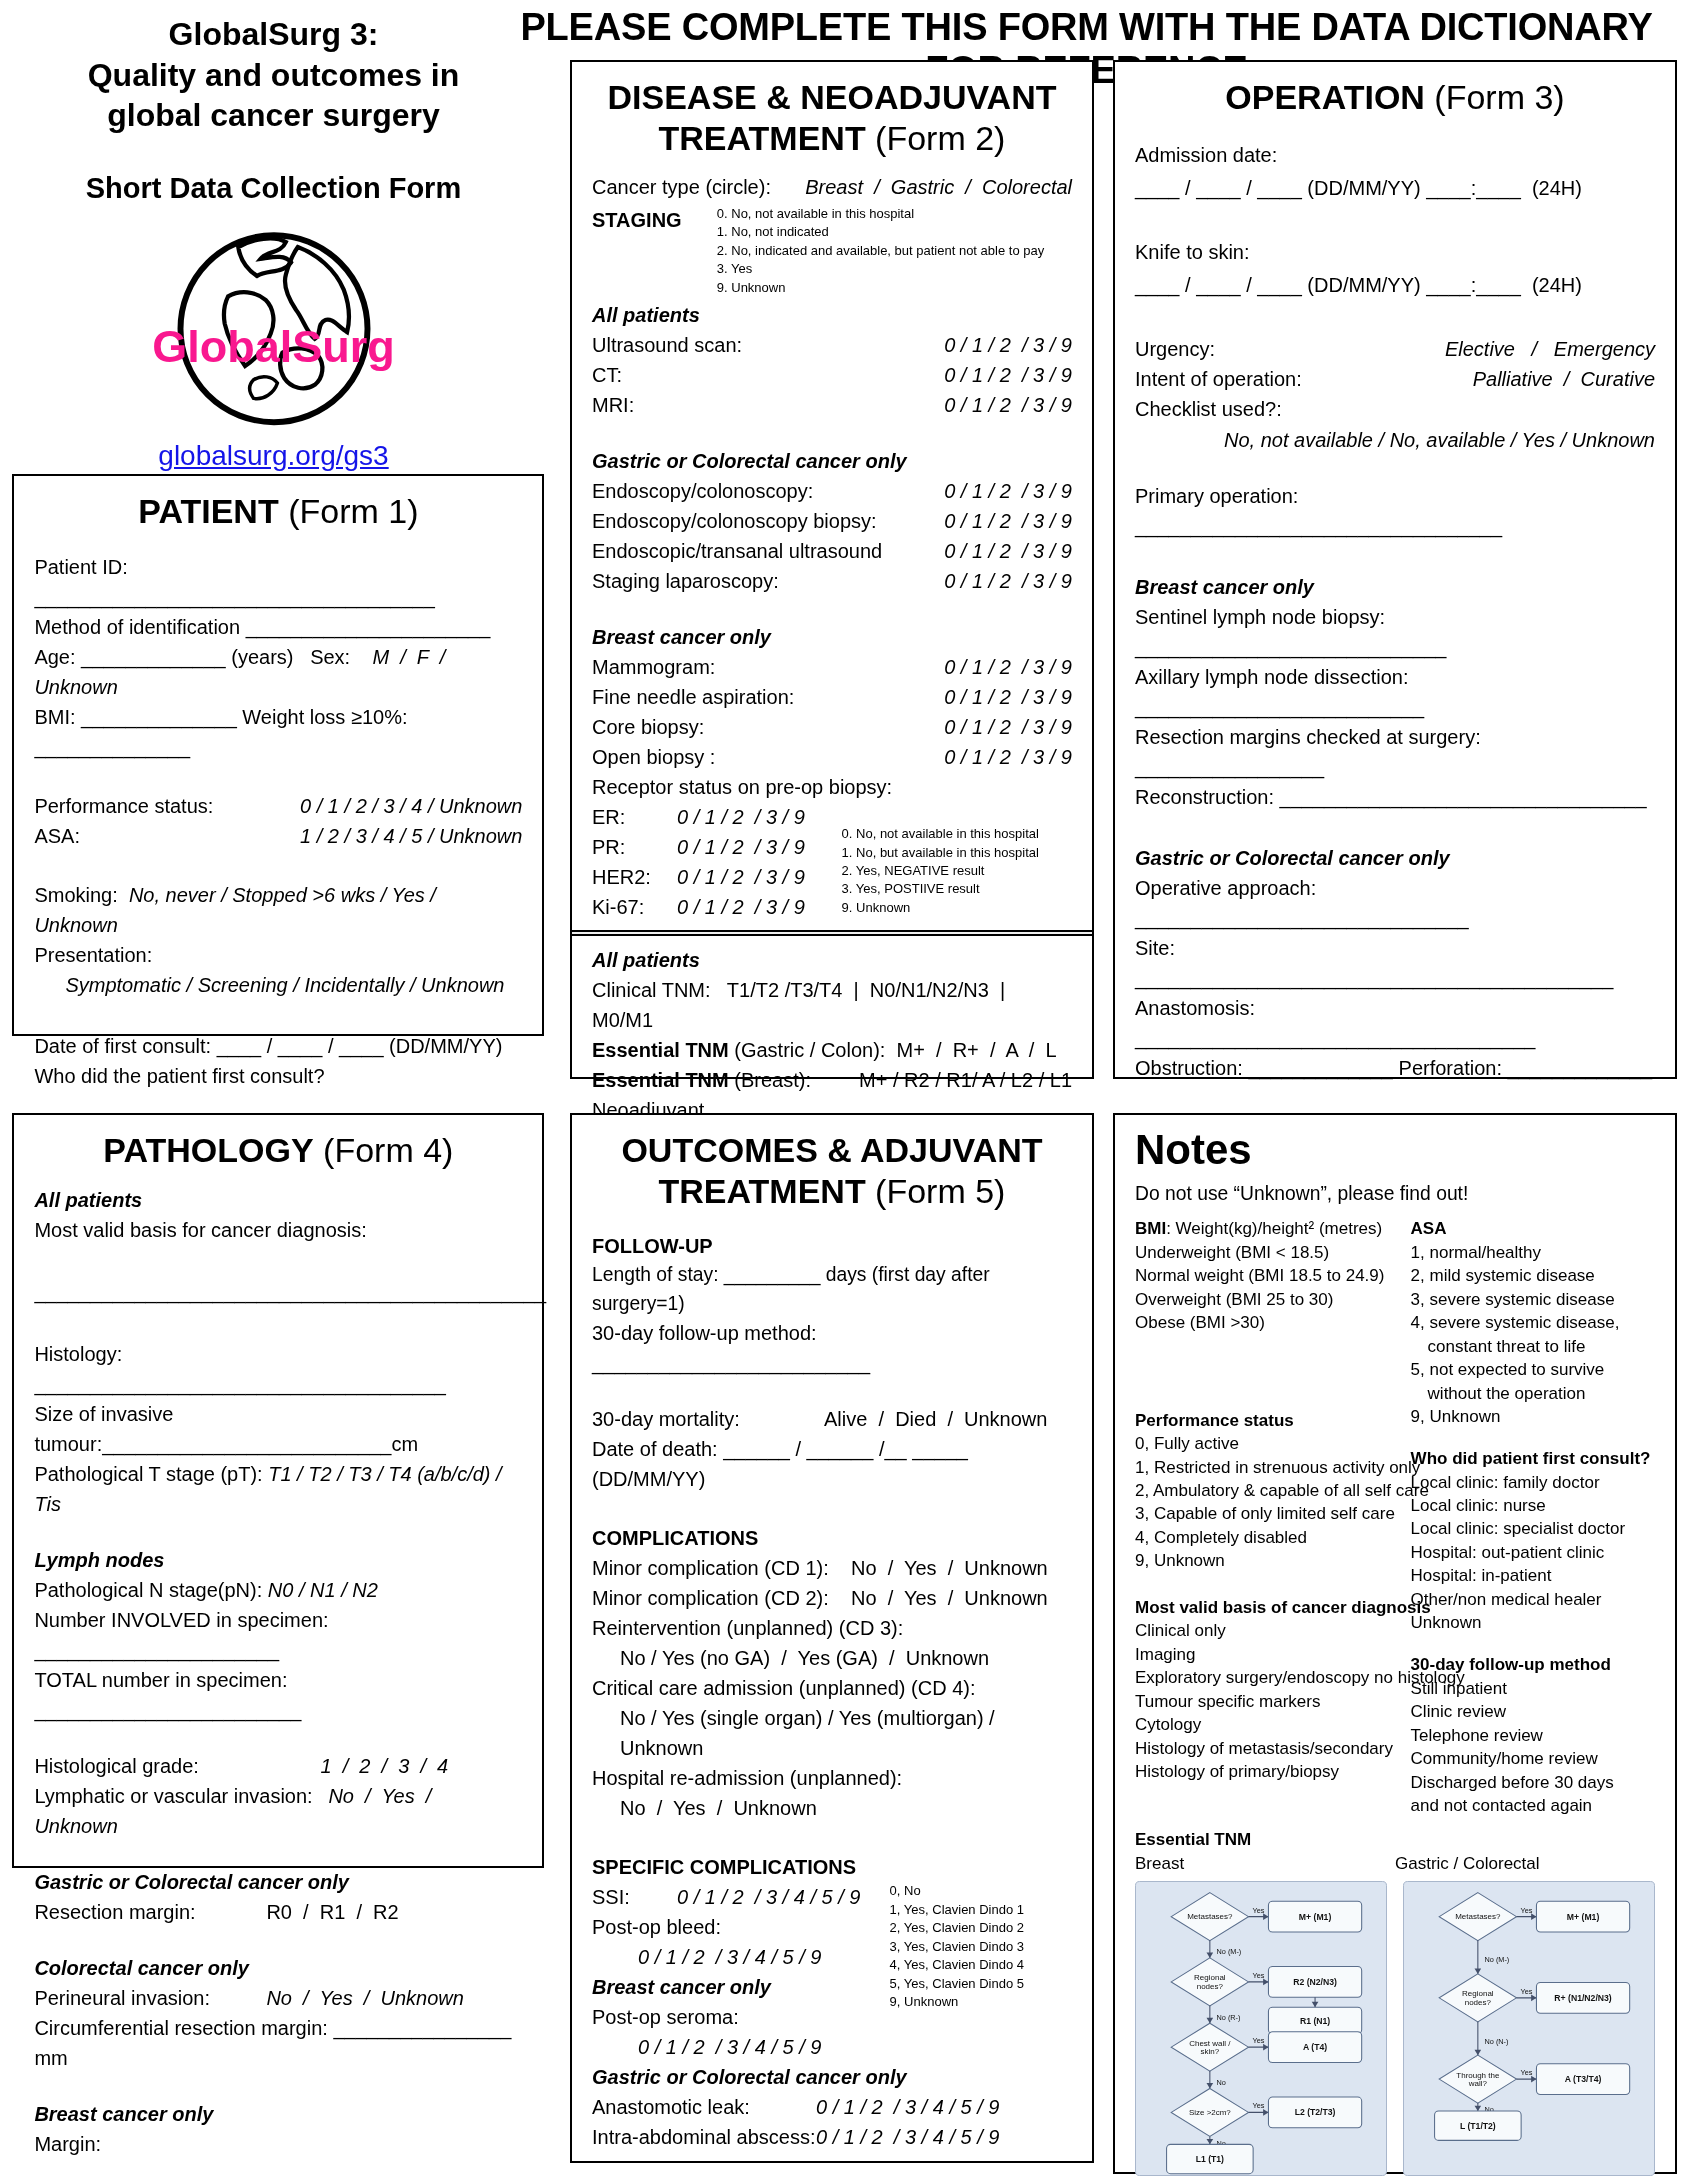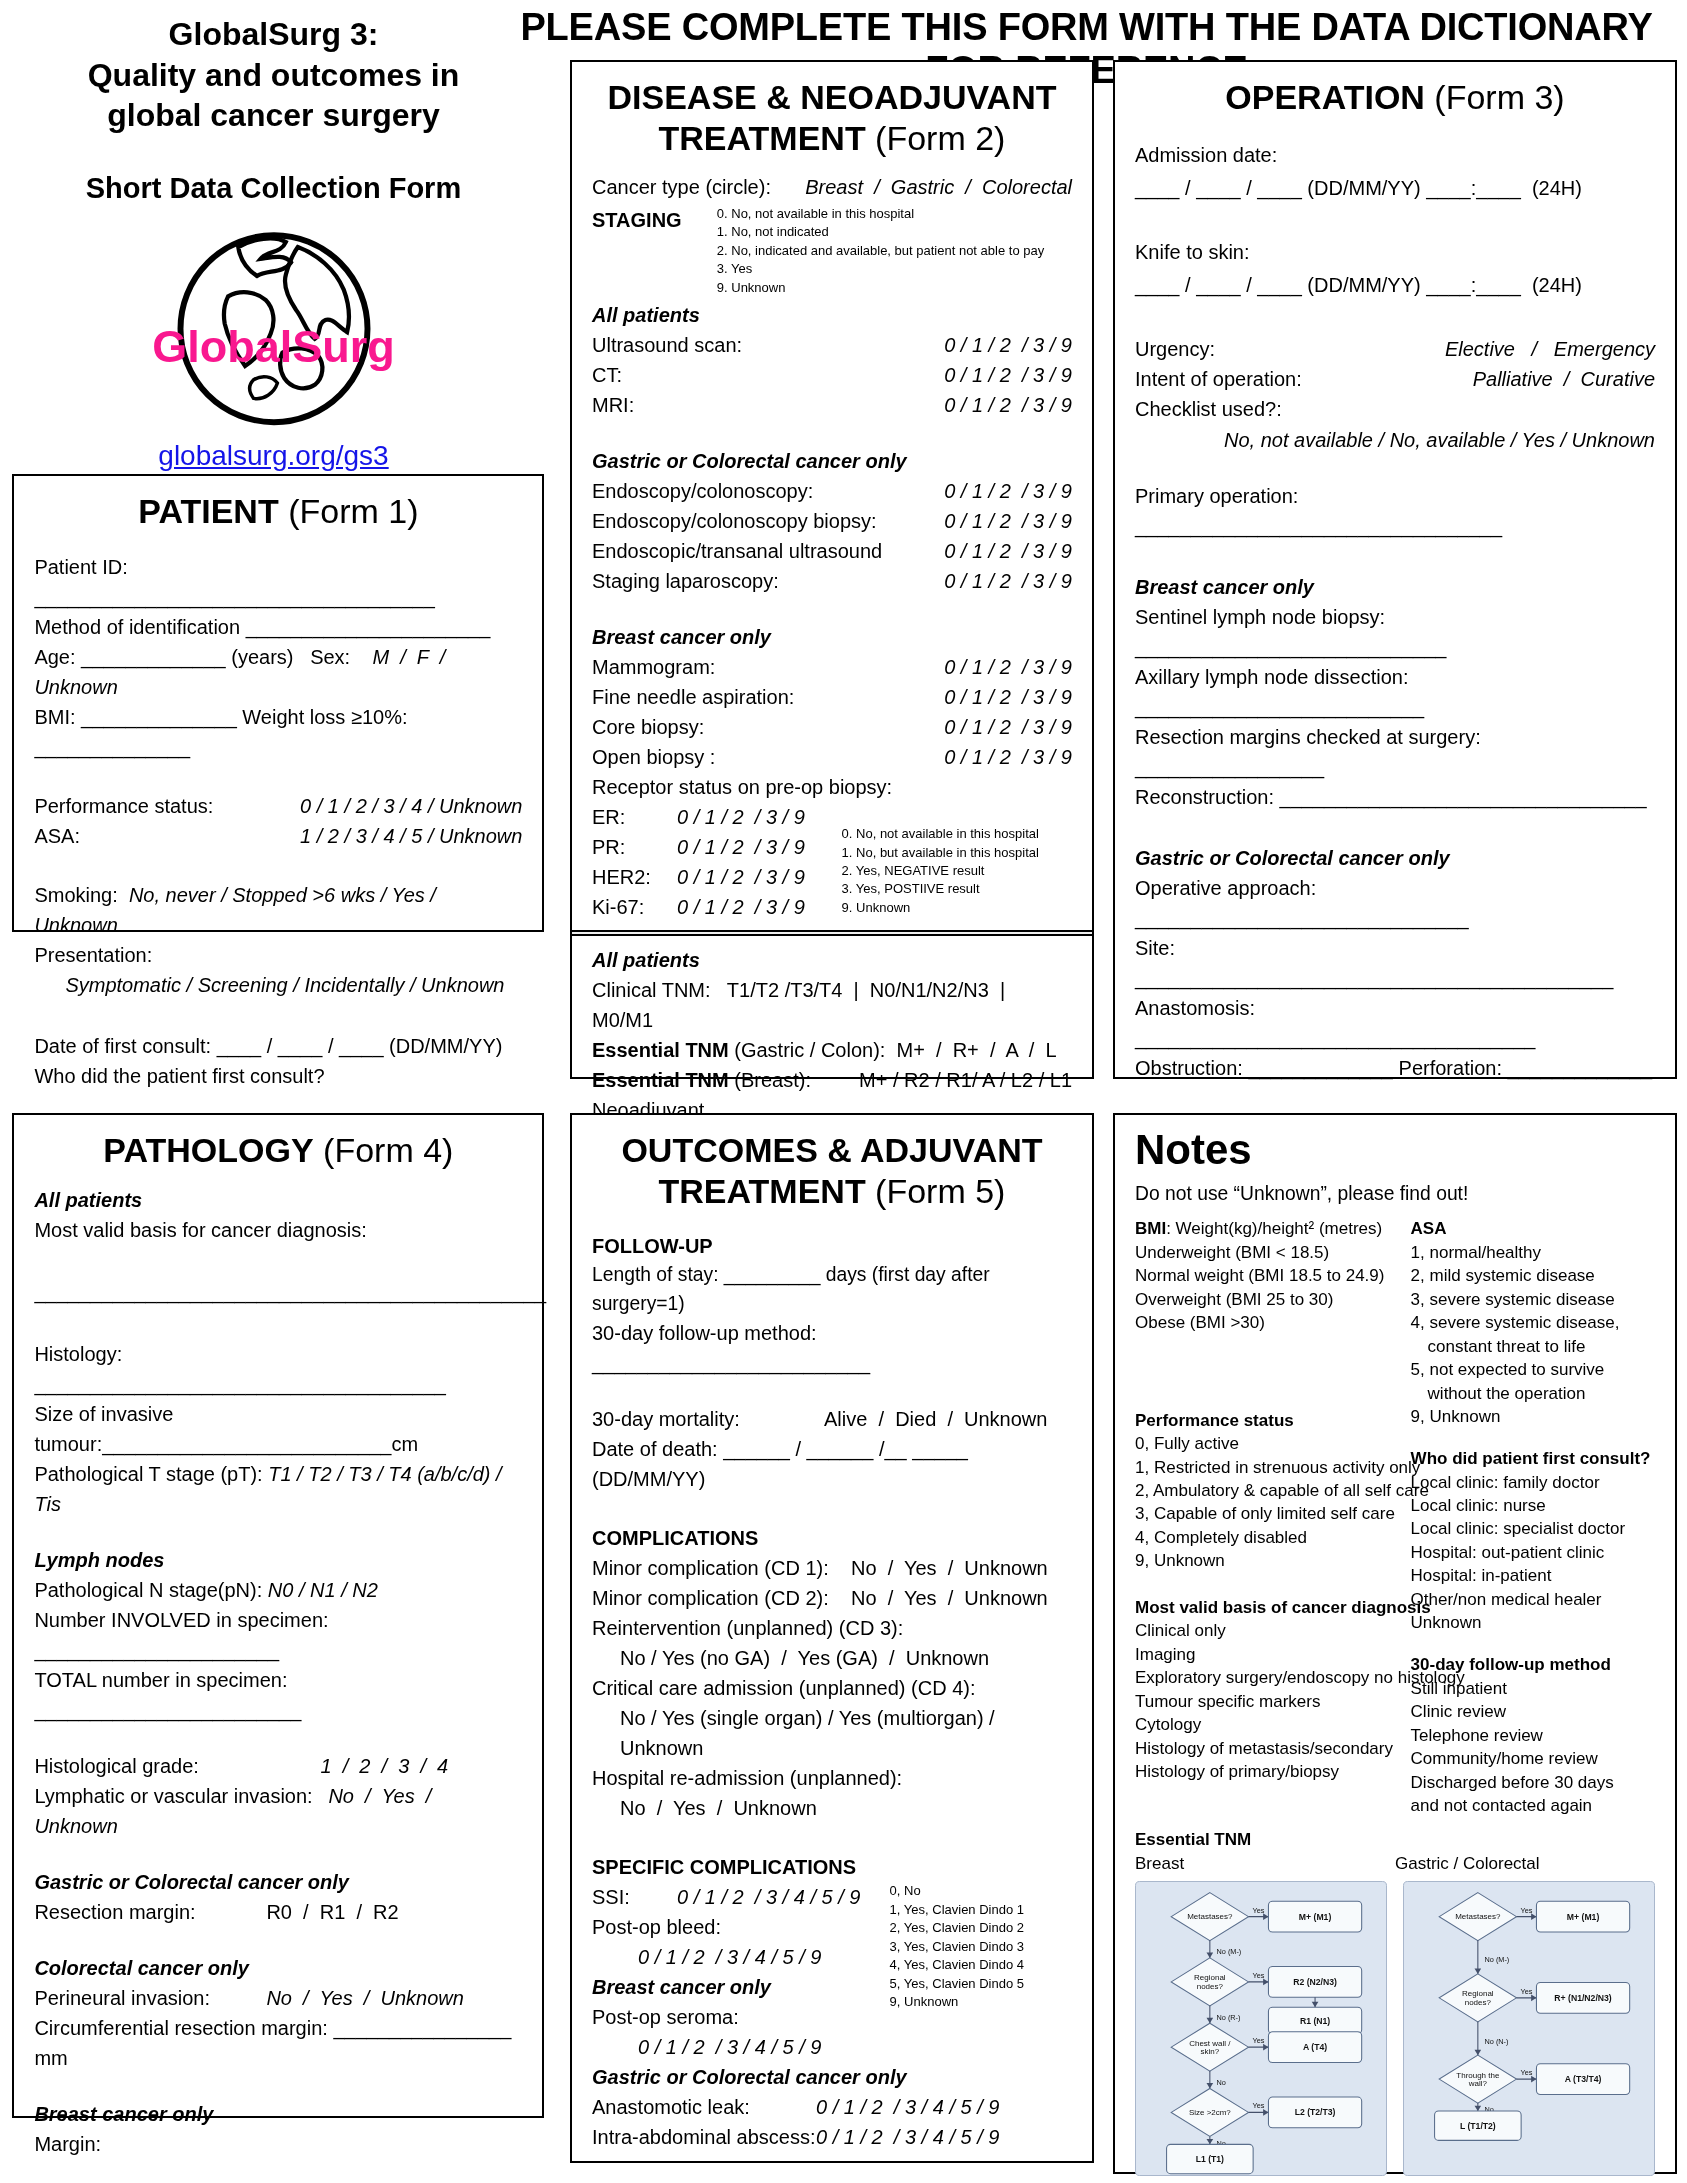--- a/index.html
+++ b/index.html
@@ -56,21 +56,21 @@
         <path d="M148,26 C170,34 192,52 202,76 C208,92 210,110 206,126 C196,120 188,108 180,112 C170,116 176,130 168,134 C158,126 154,110 146,100 C138,88 130,72 134,58 C138,44 142,34 148,26 Z" fill="none" stroke="#000" stroke-width="5"></path>
         <path d="M66,84 C80,76 98,78 110,88 C120,98 122,114 116,128 C110,144 98,158 86,166 C76,152 66,134 62,116 C60,104 62,92 66,84 Z" fill="none" stroke="#000" stroke-width="5"></path>
         <path d="M130,150 C144,142 162,144 172,154 C180,164 178,180 168,188 C156,196 140,192 132,180 C126,170 126,158 130,150 Z" fill="none" stro="" stroke="#000" stroke-width="5"></path>
         <path d="M96,182 C106,176 118,178 124,186 C120,198 108,206 96,204 C90,196 90,188 96,182 Z" fill="none" stroke="#000" stroke-width="4"></path>
       </svg>
       <div class="logo-word">GlobalSurg</div>
     </div>
     <div><a class="mast-link">globalsurg.org/gs3</a></div>
   </div>
 
-  <div class="box" style="left:12.4px;top:474px;width:532px;height:458px">
+  <div class="box" style="left:12.4px;top:474px;width:532px;height:562px">
     <div class="box-title"><span>PATIENT</span><span class="formref"> (Form 1)</span></div>
     <div class="content">
         <div class="row" style="margin-top: 20px;"><span>Patient ID: </span><span>____________________________________</span></div>
         <div class="row"><span>Method of identification </span><span>______________________</span></div>
         <div class="row"><span>Age: </span><span>_____________</span><span> (years)   Sex:    </span><span class="i">M  /  F  /  Unknown</span></div>
         <div class="row"><span>BMI: </span><span>______________</span><span> Weight loss ≥10%: </span><span>______________</span></div>
         <div class="row split" style="margin-top: 29px;"><span><span>Performance status:</span></span><span><span class="i">0 / 1 / 2 / 3 / 4 / Unknown</span></span></div>
         <div class="row split"><span><span>ASA:</span></span><span><span class="i">1 / 2 / 3 / 4 / 5 / Unknown</span></span></div>
         <div class="row" style="margin-top: 29px;"><span>Smoking:  </span><span class="i">No, never / Stopped &gt;6 wks / Yes / Unknown</span></div>
         <div class="row"><span>Presentation:</span></div>
@@ -159,21 +159,21 @@
         <div class="row"><span>Site: </span><span>___________________________________________</span></div>
         <div class="row"><span>Anastomosis: </span><span>____________________________________</span></div>
         <div class="row"><span>Obstruction: </span><span>_____________</span><span> Perforation: </span><span>_____________</span></div>
         <div class="row" style="margin-top: 31px;"><span class="bi">Gastric cancer only</span></div>
         <div class="row"><span>D2 lymphadenectomy: </span><span>_____________________________</span></div>
         <div class="row" style="margin-top: 31px;"><span class="bi">Colorectal cancer only</span></div>
         <div class="row"><span>Stoma formed: (</span><span class="i">if yes, what type</span><span>) </span><span>____________________</span></div>
       </div>
   </div>
 
-  <div class="box" style="left:12.4px;top:1113px;width:532px;height:1005px">
+  <div class="box" style="left:12.4px;top:1113px;width:532px;height:755px">
     <div class="box-title"><span>PATHOLOGY</span><span class="formref"> (Form 4)</span></div>
     <div class="content">
         <div class="row" style="margin-top: 4.6px;"><span class="bi">All patients</span></div>
         <div class="row"><span>Most valid basis for cancer diagnosis:</span></div>
         <div class="row" style="margin-top: 32px;"><span>______________________________________________</span></div>
         <div class="row" style="margin-top: 32px;"><span>Histology: </span><span>_____________________________________</span></div>
         <div class="row"><span>Size of invasive tumour:</span><span>__________________________</span><span>cm</span></div>
         <div class="row"><span>Pathological T stage (pT): </span><span class="i">T1 / T2 / T3 / T4 (a/b/c/d) / Tis</span></div>
         <div class="row" style="margin-top: 26px;"><span class="bi">Lymph nodes</span></div>
         <div class="row"><span>Pathological N stage(pN): </span><span class="i">N0 / N1 / N2</span></div>

